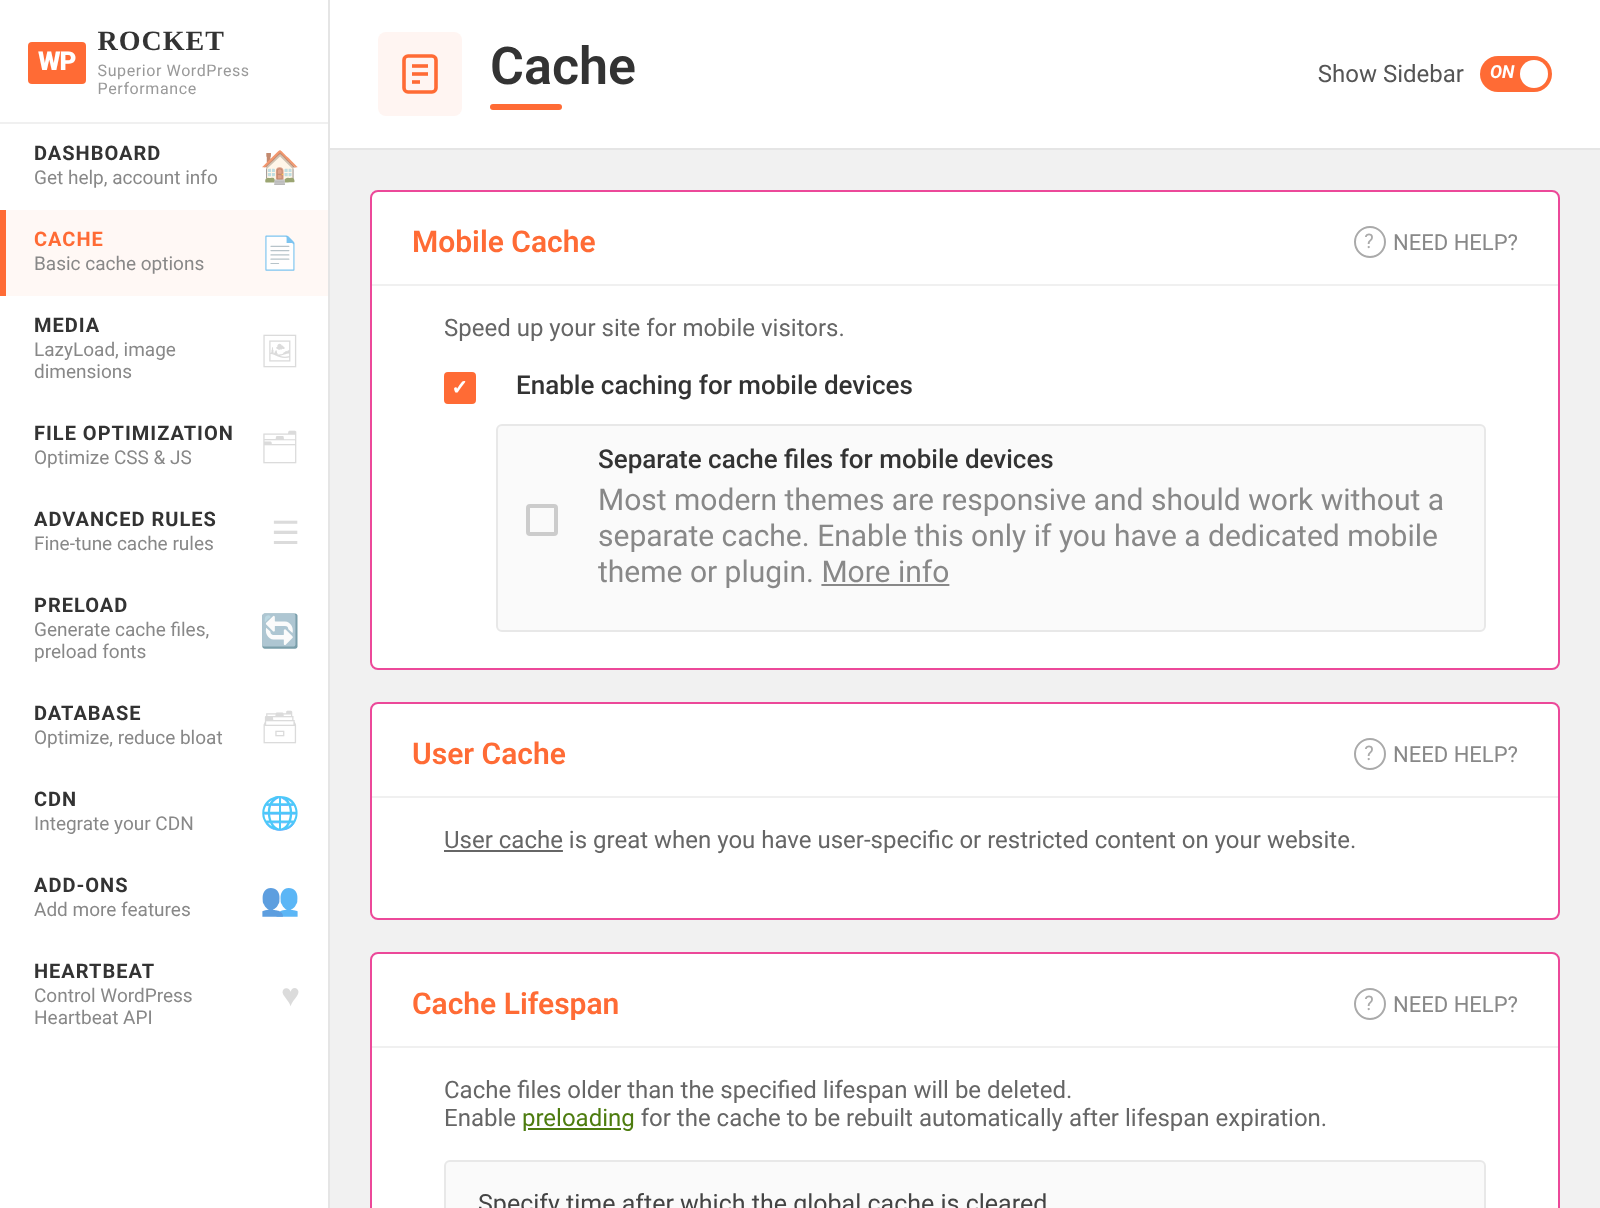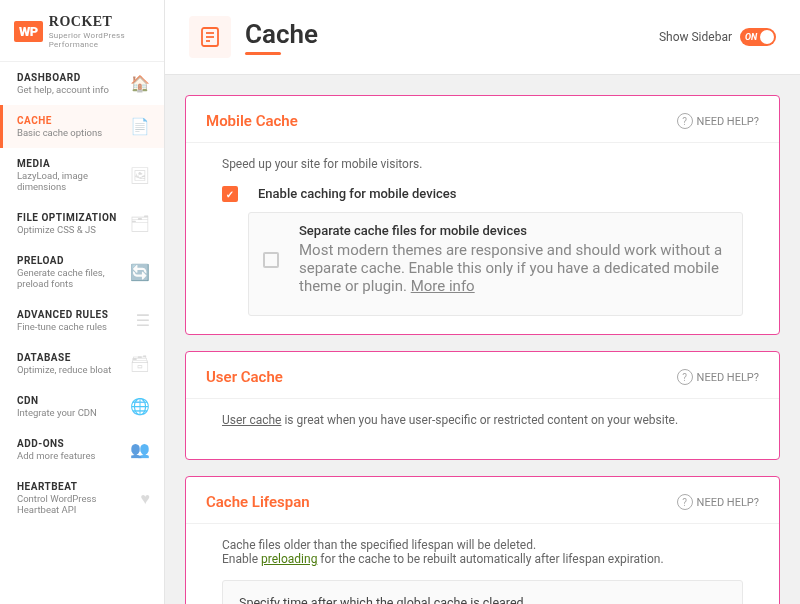--- a/index.html
+++ b/index.html
@@ -320,32 +320,32 @@
     <div class="nav-item">
       <div class="nav-item-text">
         <div class="nav-item-title">FILE OPTIMIZATION</div>
         <div class="nav-item-sub">Optimize CSS &amp; JS</div>
       </div>
       <span class="nav-icon">🗂</span>
     </div>
 
     <div class="nav-item">
       <div class="nav-item-text">
+        <div class="nav-item-title">ADVANCED RULES</div>
+        <div class="nav-item-sub">Fine-tune cache rules</div>
+      </div>
+      <span class="nav-icon">☰</span>
+    </div>
+
+    <div class="nav-item">
+      <div class="nav-item-text">
         <div class="nav-item-title">PRELOAD</div>
         <div class="nav-item-sub">Generate cache files, preload fonts</div>
       </div>
       <span class="nav-icon">🔄</span>
-    </div>
-
-    <div class="nav-item">
-      <div class="nav-item-text">
-        <div class="nav-item-title">ADVANCED RULES</div>
-        <div class="nav-item-sub">Fine-tune cache rules</div>
-      </div>
-      <span class="nav-icon">☰</span>
     </div>
 
     <div class="nav-item">
       <div class="nav-item-text">
         <div class="nav-item-title">DATABASE</div>
         <div class="nav-item-sub">Optimize, reduce bloat</div>
       </div>
       <span class="nav-icon">🗃</span>
     </div>
 

